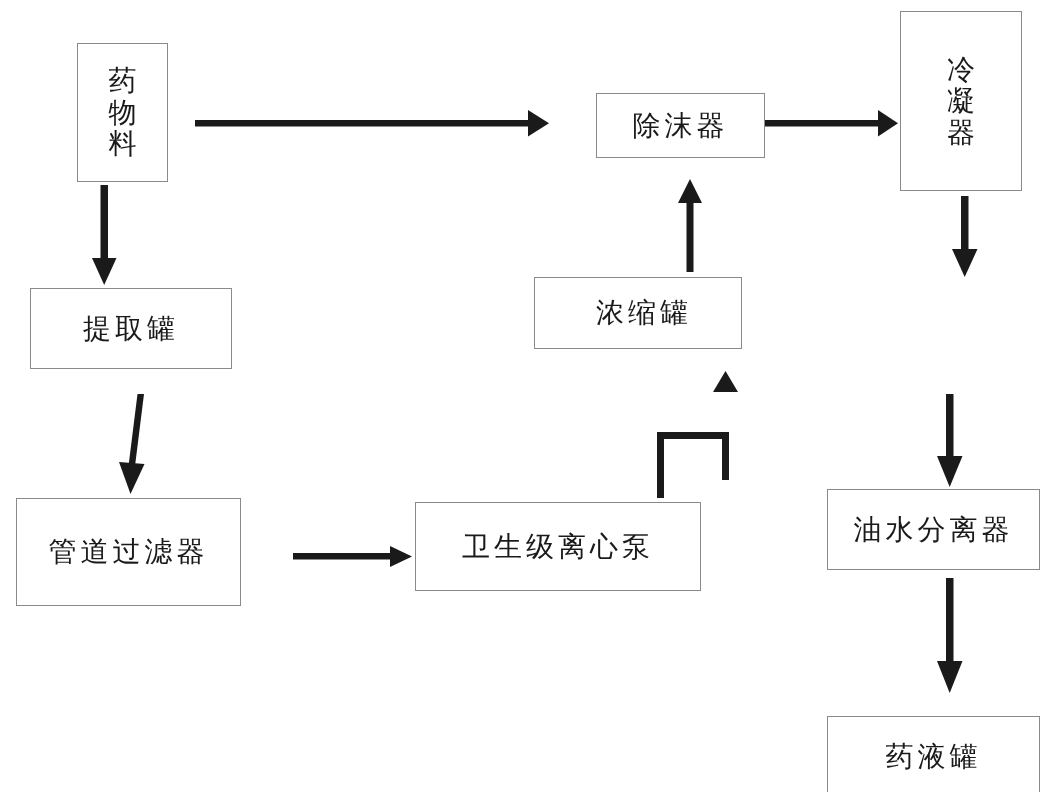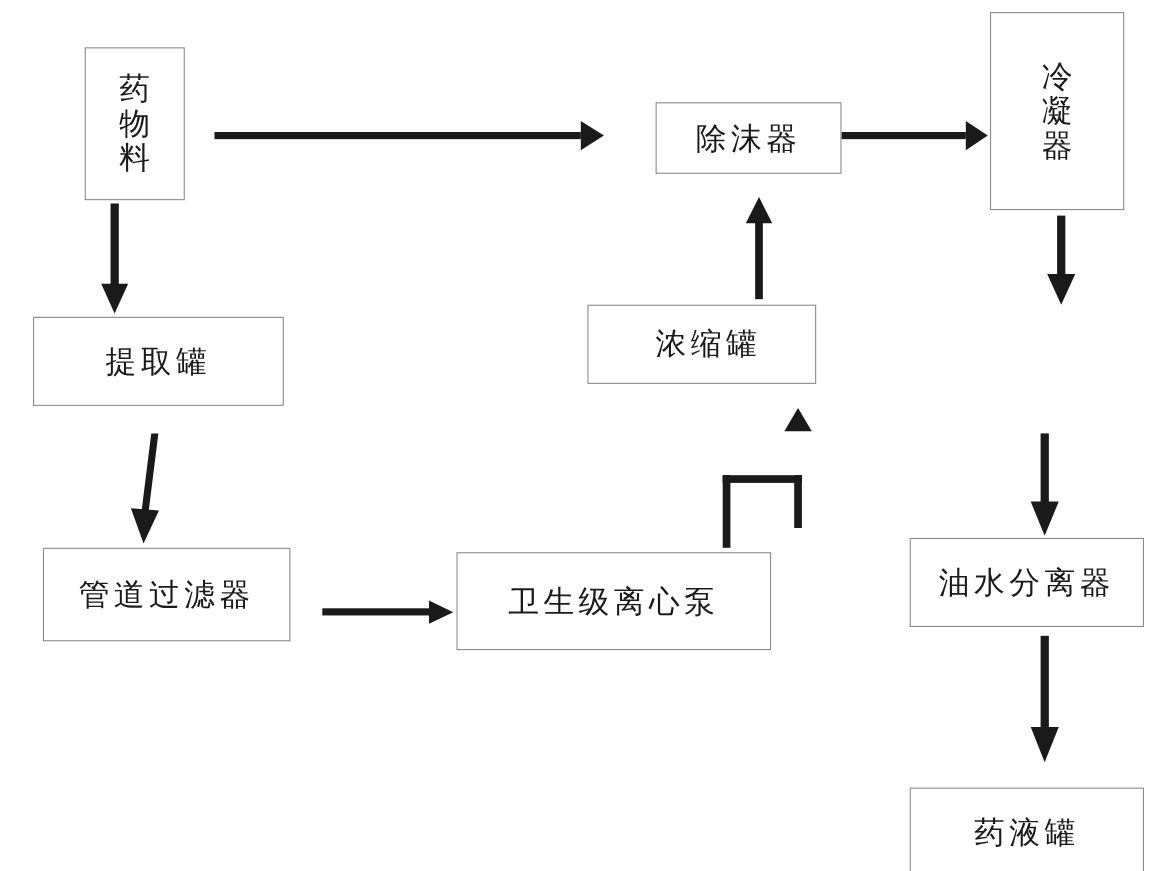--- a/index.html
+++ b/index.html
@@ -106,20 +106,20 @@
         <rect x="946" y="578" width="7.5" height="85"></rect>
         <path d="M 937 661 L 949.7 693 L 962.5 661 Z"></path>
       </g>
 
     </g>
   </svg>
 
   <div class="node vertical" style="left: 77px; top: 43px; width: 91px; height: 139px; border-color: rgb(138, 138, 138);"><span class="label"><div>药</div><div>物</div><div>料</div></span></div>
   <div class="node" style="left: 551px; top: 93px; width: 169px; height: 65px; border-color: rgb(138, 138, 138); margin-left: 45px;"><span class="label">除沫器</span></div>
   <div class="node vertical" style="left: 900px; top: 11px; width: 122px; height: 180px; border-color: rgb(138, 138, 138);"><span class="label"><div>冷</div><div>凝</div><div>器</div></span></div>
-  <div class="node" style="left: 30px; top: 288px; width: 228px; height: 81px; border-color: rgb(138, 138, 138); text-align: center;"><span class="label">提取罐</span></div>
+  <div class="node" style="left: 30px; top: 288px; width: 202px; height: 81px; border-color: rgb(138, 138, 138); text-align: center;"><span class="label">提取罐</span></div>
   <div class="node" style="left: 534px; top: 277px; width: 208px; height: 72px; border-color: rgb(138, 138, 138); padding-left: 12px;"><span class="label">浓缩罐</span></div>
-  <div class="node" style="left: 39px; top: 498px; width: 225px; height: 85px; border-color: rgb(138, 138, 138);"><span class="label">管道过滤器</span></div>
+  <div class="node" style="left: 16px; top: 498px; width: 225px; height: 108px; border-color: rgb(138, 138, 138);"><span class="label">管道过滤器</span></div>
   <div class="node" style="left: 415px; top: 502px; width: 286px; height: 89px; border-color: rgb(138, 138, 138);"><span class="label">卫生级离心泵</span></div>
   <div class="node" style="left: 827px; top: 489px; width: 213px; height: 81px; border-color: rgb(138, 138, 138); justify-content: center;"><span class="label">油水分离器</span></div>
   <div class="node" style="left: 827px; top: 716px; width: 213px; height: 81px; border-color: rgb(138, 138, 138);"><span class="label">药液罐</span></div>
 
 </div>
 
 </body></html>

